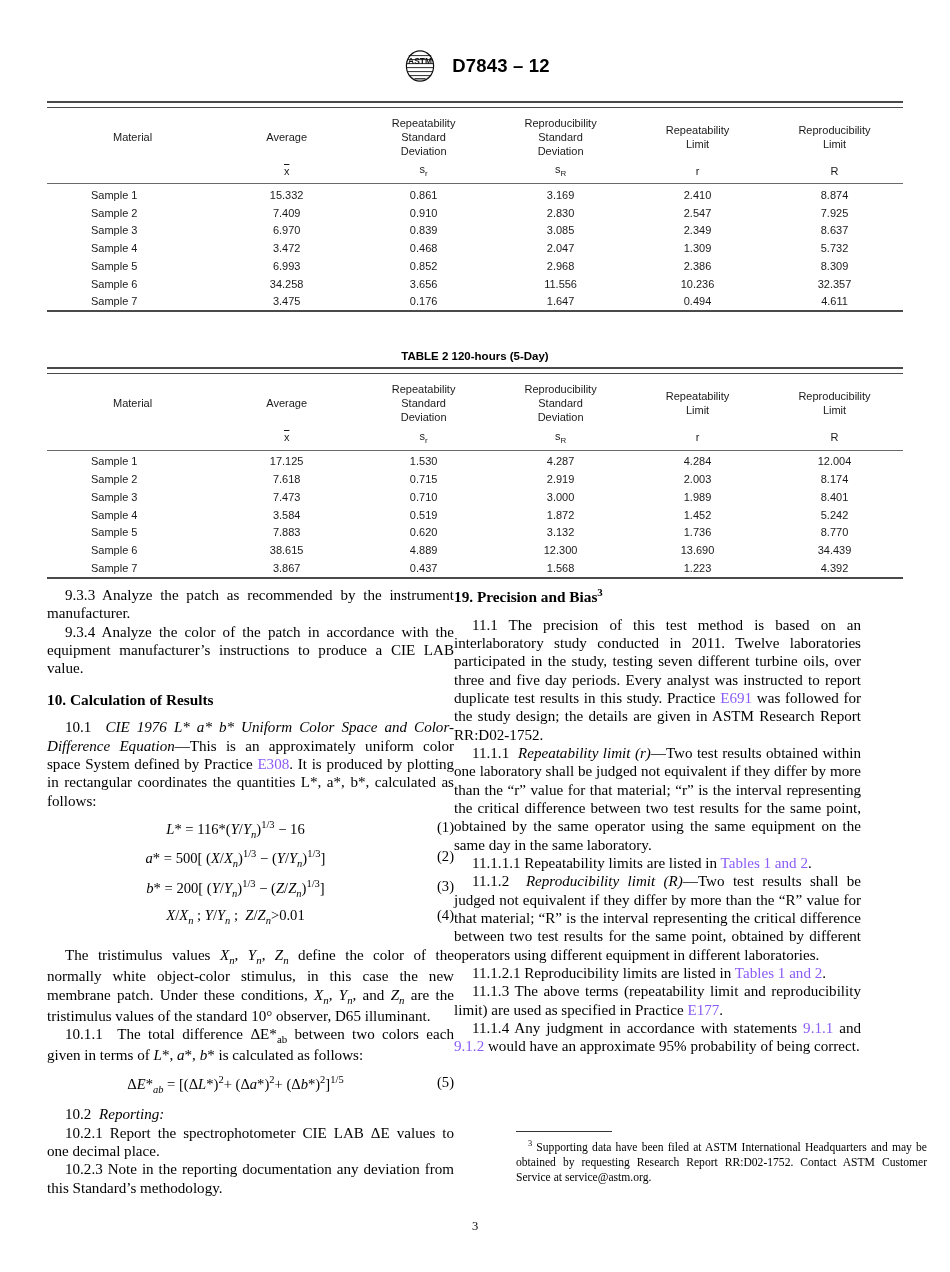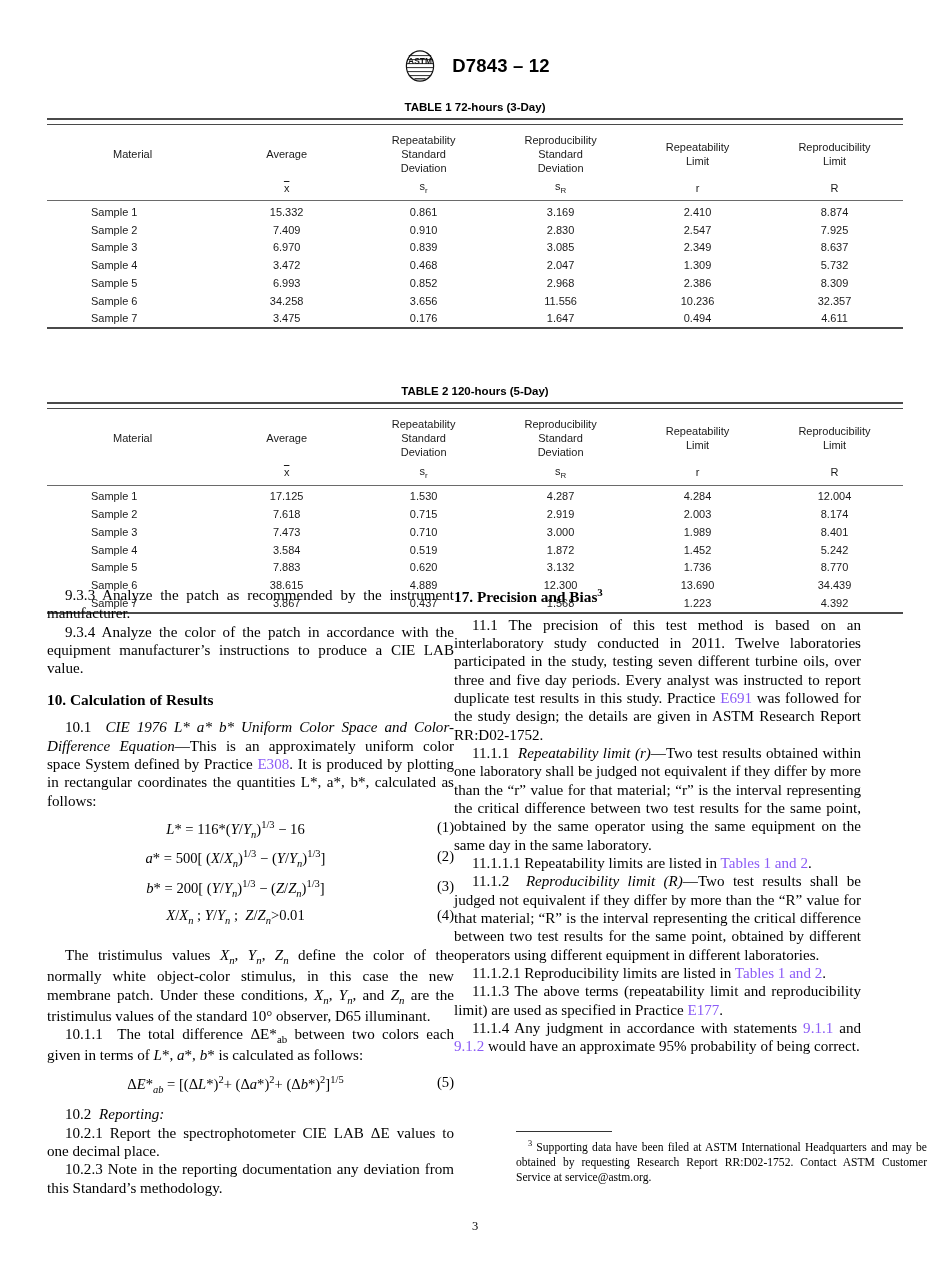--- a/index.html
+++ b/index.html
@@ -43,21 +43,21 @@
     font-size: 18.5px;
     letter-spacing: 0.2px;
   }
 
   
   .table-block {
     width: 856px;
     margin: 0 auto;
   }
   .table-block.t1 { margin-top: 14px; }
-  .table-block.t2 { margin-top: 54px; }
+  .table-block.t2 { margin-top: 36px; }
 
   .table-caption {
     font-family: "Liberation Sans", sans-serif;
     font-weight: bold;
     font-size: 11.5px;
     text-align: center;
     padding-bottom: 5px;
   }
   table.data {
     width: 100%;
@@ -202,21 +202,20 @@
         <ellipse cx="50" cy="40" rx="34" ry="38" fill="none" stroke="#111" stroke-width="3"></ellipse>
         <path d="M22 14 L78 14 M18 24 L82 24 M16 34 L84 34 M16 44 L84 44 M18 54 L82 54 M22 64 L78 64" stroke="#111" stroke-width="2.2" fill="none"></path>
         <text x="50" y="34" font-family="Liberation Sans, sans-serif" font-size="21" font-weight="bold" fill="#111" text-anchor="middle">ASTM</text>
         <path d="M36 72 L64 72" stroke="#111" stroke-width="3"></path>
       </svg>
     </span>
     <span class="designation">D7843 – 12</span>
   </div>
 
   <div class="table-block t1">
-    <div class="table-caption">TABLE 1 72-hours (3-Day)</div>
     <table class="data">
       <thead>
         <tr>
             <th colspan="6" class="rule-double"></th>
           </tr>
         <tr class="hdr-main">
           <th style="width:20%">
             <span>Material</span>
           </th>
           <th style="width:16%">
@@ -480,21 +479,21 @@
         <span>10.2</span>&nbsp;
         <span class="it">Reporting:</span>
       </p>
       <p>10.2.1  Report the spectrophotometer CIE LAB ΔE values to one decimal place.</p>
       <p>10.2.3  Note in the reporting documentation any deviation from this Standard’s methodology.</p>
     </div>
 
     <div class="col">
 
       <h3 class="sec" style="margin-top:0;">
-        <span>17.  Precision and Bias</span><sup>3</sup>
+        <span>19.  Precision and Bias</span><sup>3</sup>
       </h3>
 
       <p>
         <span>11.1  The precision of this test method is based on an interlaboratory study conducted in 2011. Twelve laboratories participated in the study, testing seven different turbine oils, over three and five day periods. Every analyst was instructed to report duplicate test results in this study. Practice </span><span class="lnk">E691</span><span> was followed for the study design; the details are given in ASTM Research Report RR:D02-1752.</span>
       </p>
 
       <p>
         <span>11.1.1</span>&nbsp;
         <span class="it">Repeatability limit (r)</span><span>—Two test results obtained within one laboratory shall be judged not equivalent if they differ by more than the “r” value for that material; “r” is the interval representing the critical difference between two test results for the same point, obtained by the same operator using the same equipment on the same day in the same laboratory.</span>
       </p>

